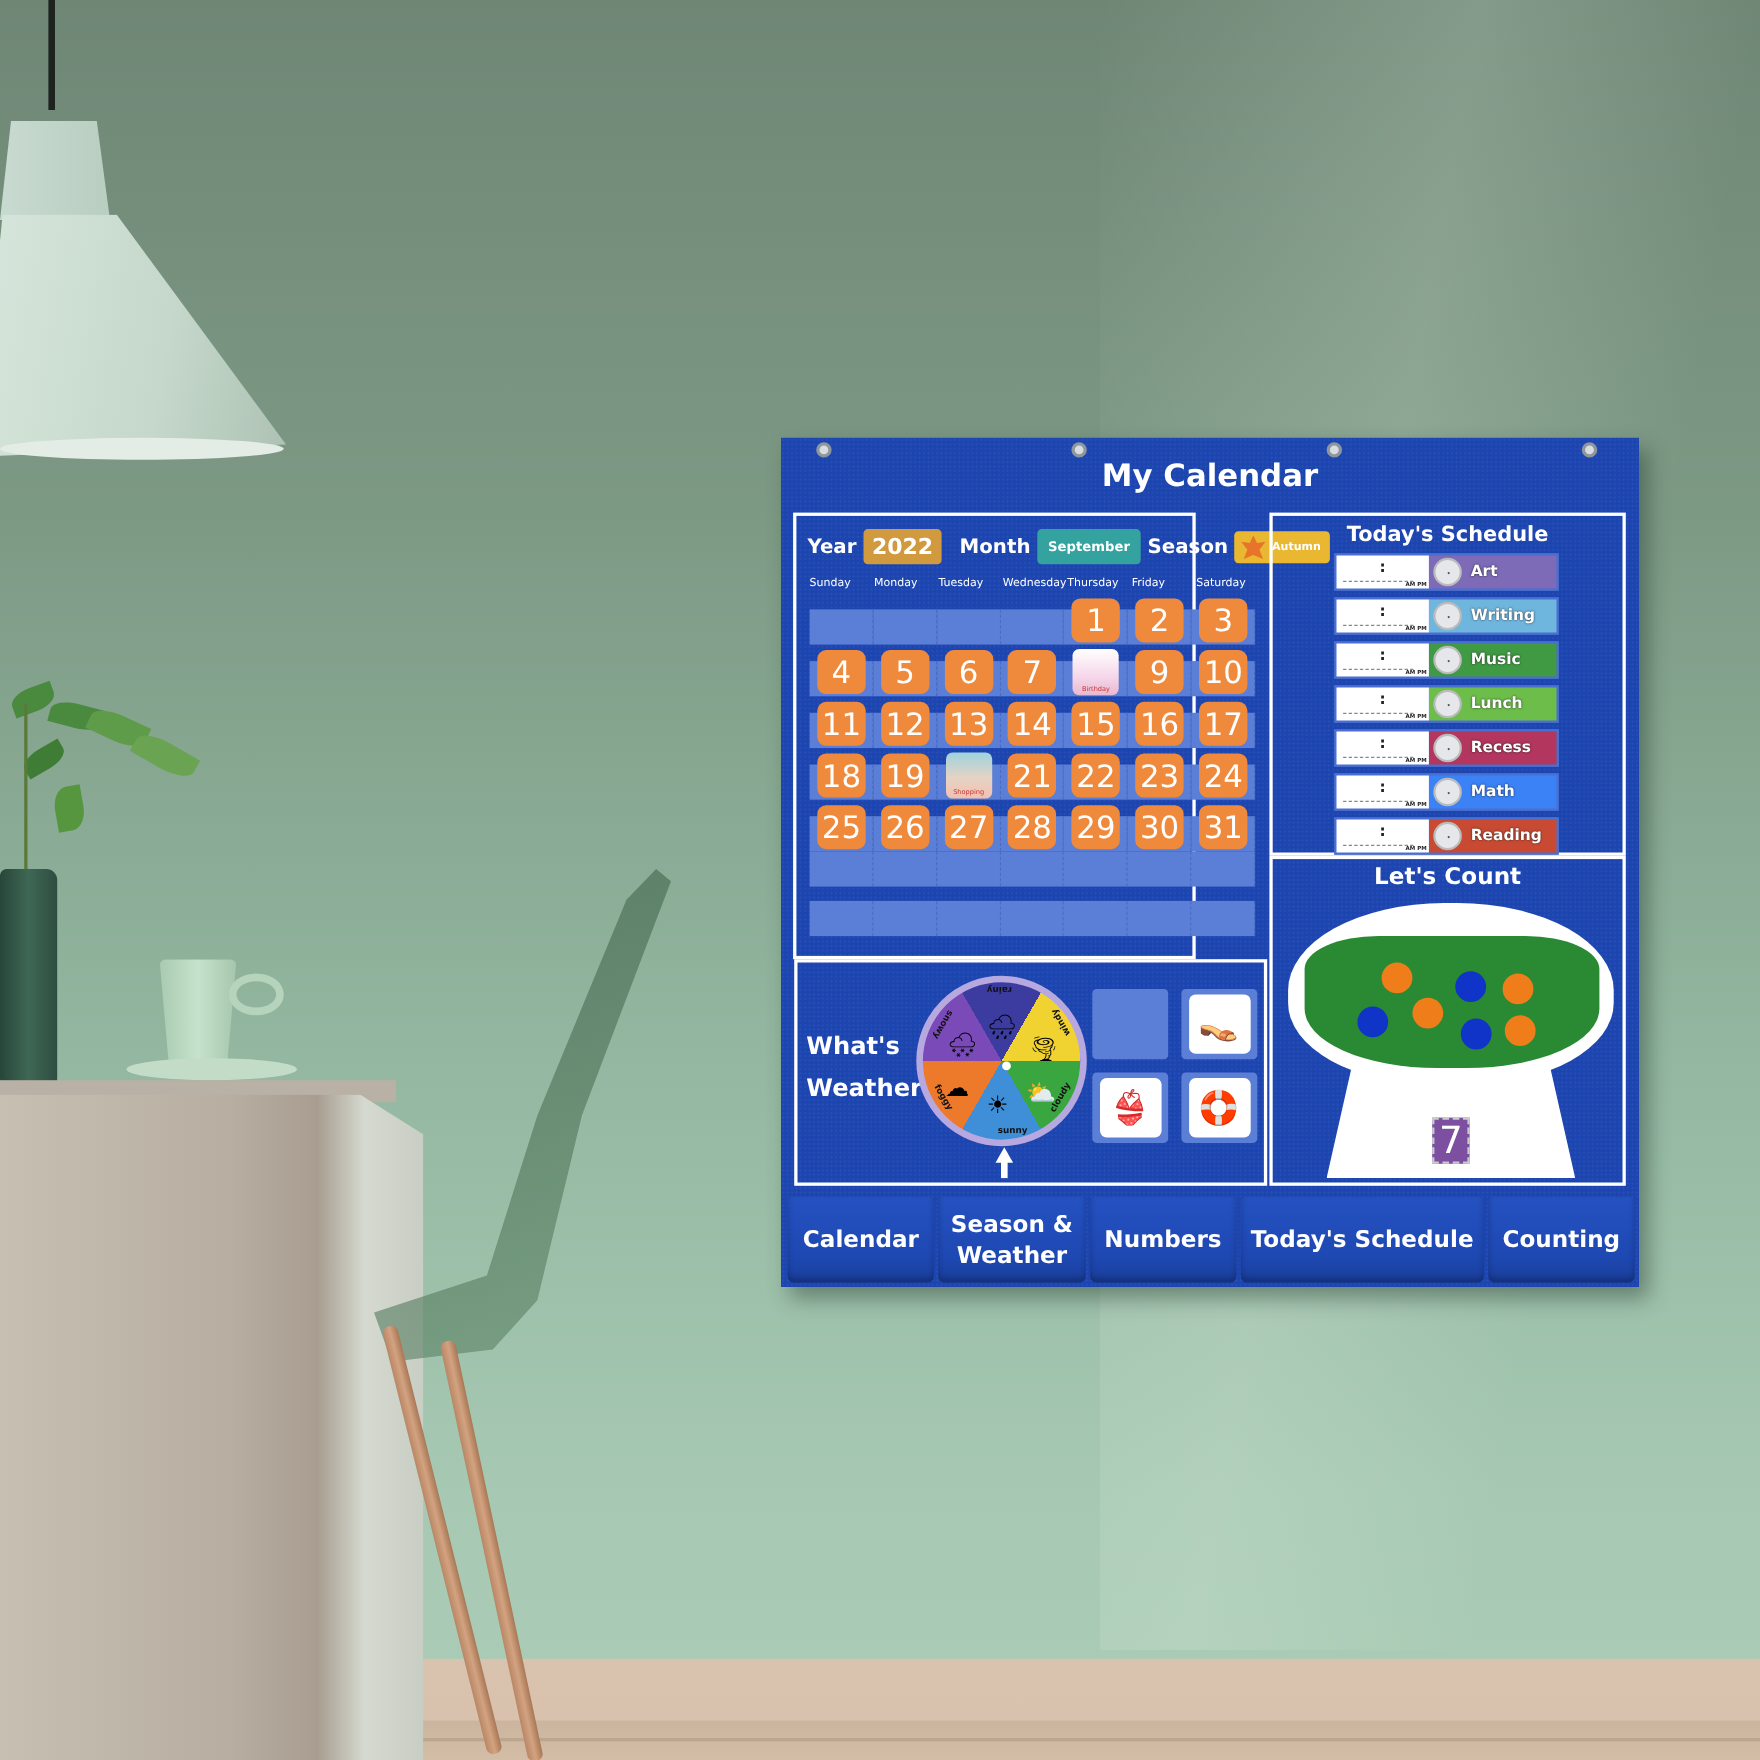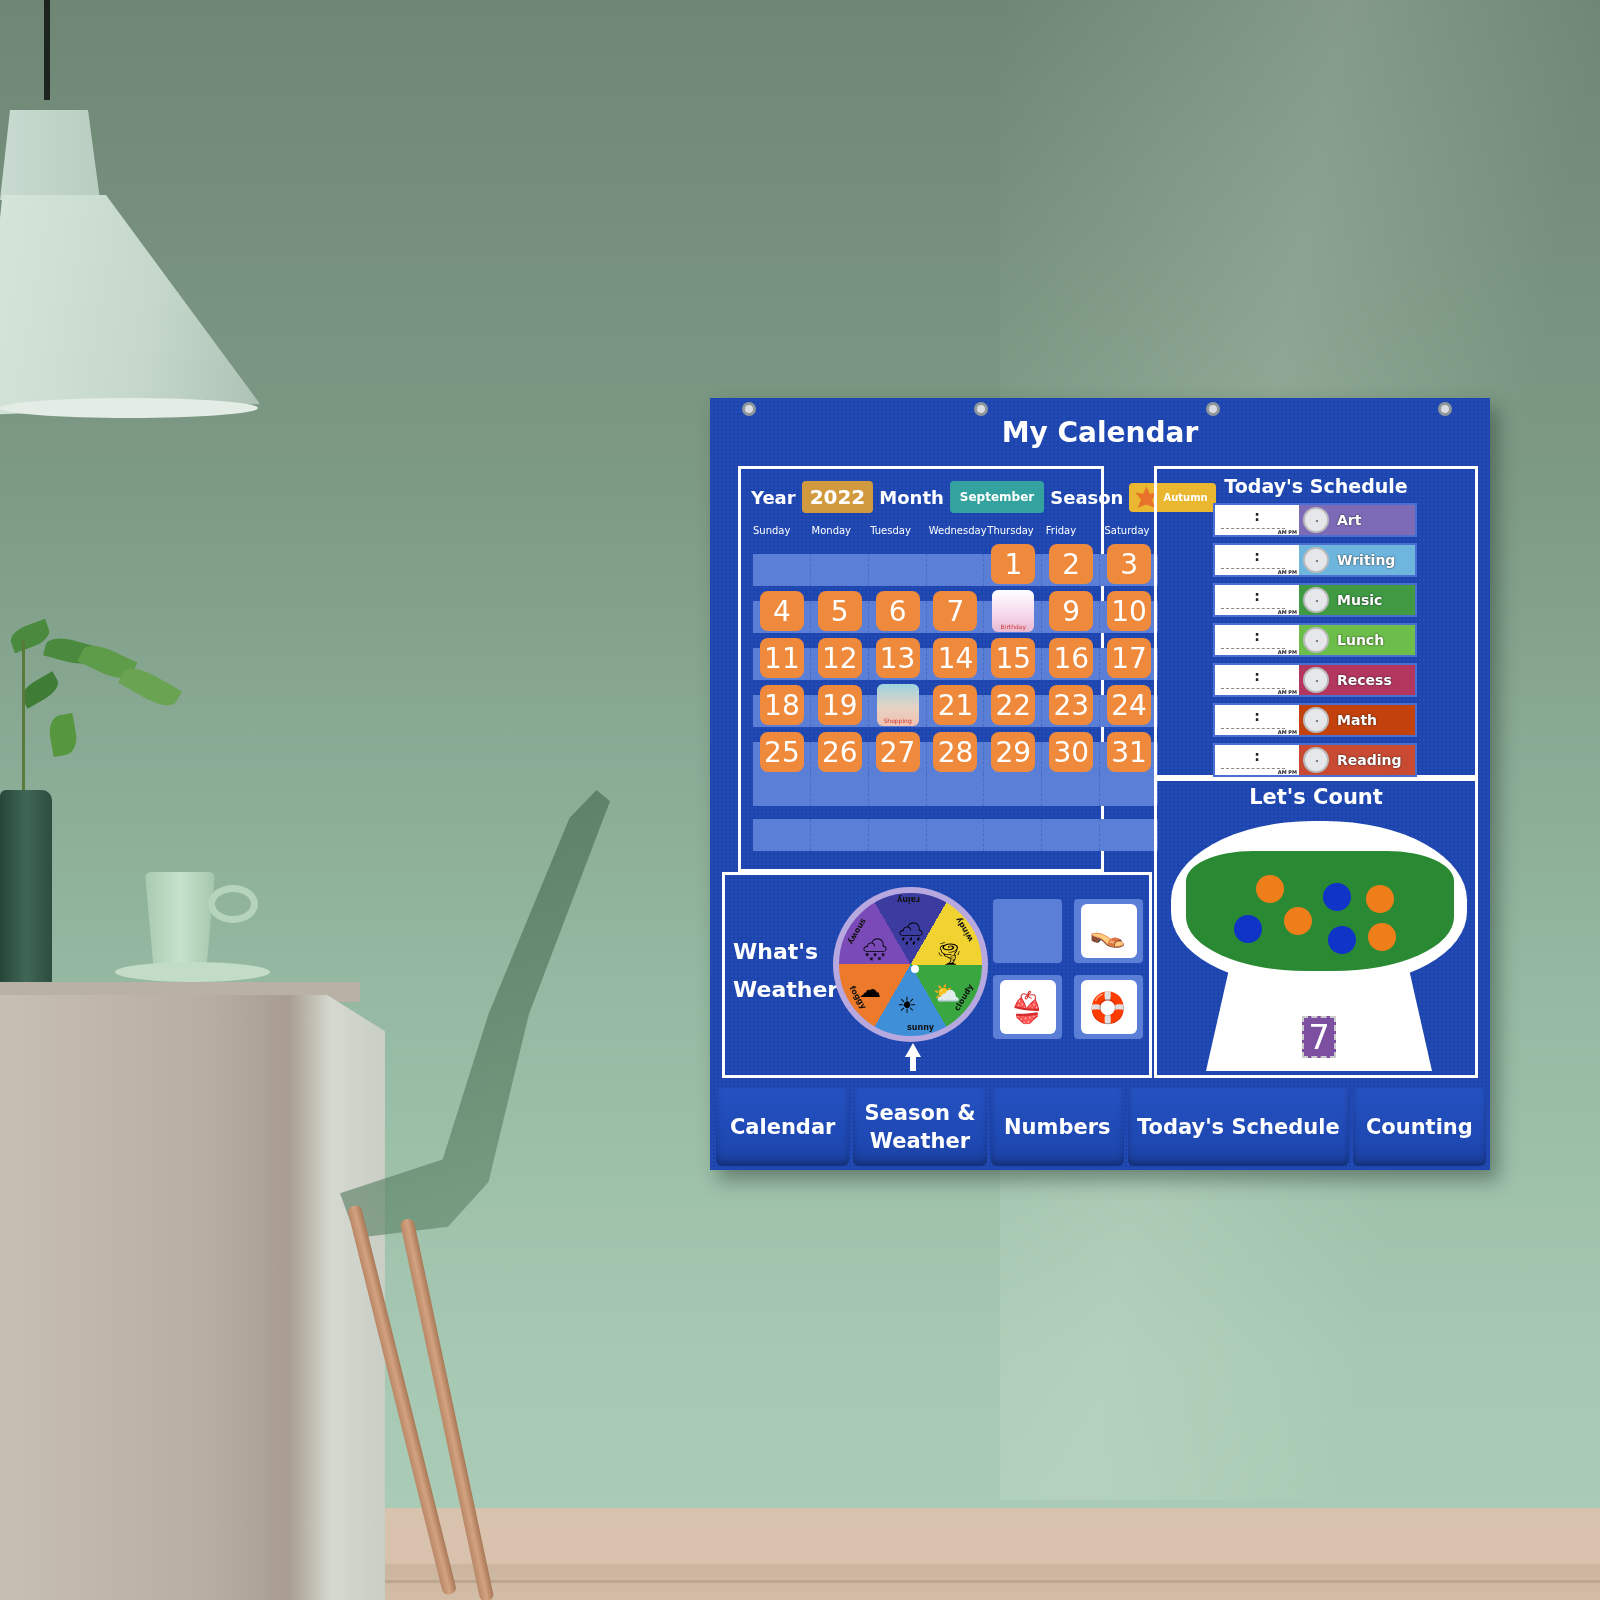--- a/index.html
+++ b/index.html
@@ -36,21 +36,21 @@
     background:linear-gradient(160deg,rgba(74,110,86,.75),rgba(98,140,108,.55));
     clip-path:polygon(95% 0,100% 2%,70% 40%,55% 70%,40% 78%,6% 80%,0 72%,38% 66%,55% 40%,85% 5%)}
   .chair-leg{position:absolute;width:14px;background:linear-gradient(90deg,#b98766,#d3a381,#a87756);border-radius:6px}
   
   .chart{position:absolute;left:710px;top:398px;width:780px;height:772px;background:#1e47b3;
     box-shadow:8px 10px 18px rgba(30,50,40,.45);
     background-image:radial-gradient(rgba(255,255,255,.05) 1px,transparent 1px);background-size:4px 4px;background-color:#1c45b0}
   .grommet{position:absolute;top:4px;width:14px;height:14px;border-radius:50%;background:#d8dde2;border:3px solid #8f969c}
   .chart-title{position:absolute;left:0;top:18px;width:780px;text-align:center;color:#fff;font-weight:bold;font-size:28px;font-family:"DejaVu Sans",sans-serif}
   .panel{position:absolute;border:3px solid #fff}
-  .cal-panel{left:28px;top:68px;width:366px;height:406px}
+  .cal-panel{left:11px;top:68px;width:366px;height:406px}
   .sched-panel{left:444px;top:68px;width:324px;height:312px}
   .weather-panel{left:12px;top:474px;width:430px;height:206px}
   .count-panel{left:444px;top:380px;width:324px;height:300px}
   .hdr-row{position:absolute;left:10px;top:12px;display:flex;align-items:center;gap:6px;color:#fff;font-weight:bold;font-size:18px}
   .hdr-chip{border-radius:4px;padding:4px 8px;color:#fff;font-weight:bold}
   .chip-year{background:#d29a3f;font-size:20px}
   .chip-month{background:#34a3a0;font-size:12px;padding:9px 10px}
   .chip-season{background:#e9b730;font-size:10px;padding:9px 8px 9px 34px;position:relative}
   .chip-season .leaf-icon{position:absolute;left:6px;top:4px;width:22px;height:24px;background:#e7742a;clip-path:polygon(50% 0,65% 30%,100% 25%,75% 55%,90% 90%,50% 75%,10% 90%,25% 55%,0 25%,35% 30%)}
   .weekdays{position:absolute;left:12px;top:56px;width:410px;display:grid;grid-template-columns:repeat(7,1fr);color:#fff;font-size:10px;text-align:left}
@@ -131,21 +131,21 @@
   <span class="grommet" style="left:264px"></span>
   <span class="grommet" style="left:496px"></span>
   <span class="grommet" style="left:728px"></span>
 
   <div class="chart-title">My Calendar</div>
 
   <div class="panel cal-panel">
     <div class="hdr-row">
       <span>Year</span>
       <span class="hdr-chip chip-year">2022</span>
-      <span style="">Month</span>
+      <span style="margin-left:10px">Month</span>
       <span class="hdr-chip chip-month">September</span>
       <span>Season</span>
       <span class="hdr-chip chip-season">
         <span class="leaf-icon"></span>
         <span>Autumn</span>
       </span>
     </div>
     <div class="weekdays" id="weekdays">
         <span>Sunday</span>
         <span>Monday</span>
@@ -309,21 +309,21 @@
         </div>
         <div class="sched-item">
           <div class="time-box"><span>:</span><span class="lines"></span><span class="ampm">AM PM</span></div>
           <div class="activity" style="background:#b2365e">
             <span class="clock"></span>
             <span>Recess</span>
           </div>
         </div>
         <div class="sched-item">
           <div class="time-box"><span>:</span><span class="lines"></span><span class="ampm">AM PM</span></div>
-          <div class="activity" style="background:#c2410c">
+          <div class="activity" style="background:#3b82f6">
             <span class="clock"></span>
             <span>Math</span>
           </div>
         </div>
         <div class="sched-item">
           <div class="time-box"><span>:</span><span class="lines"></span><span class="ampm">AM PM</span></div>
           <div class="activity" style="background:#c94a32">
             <span class="clock"></span>
             <span>Reading</span>
           </div>

